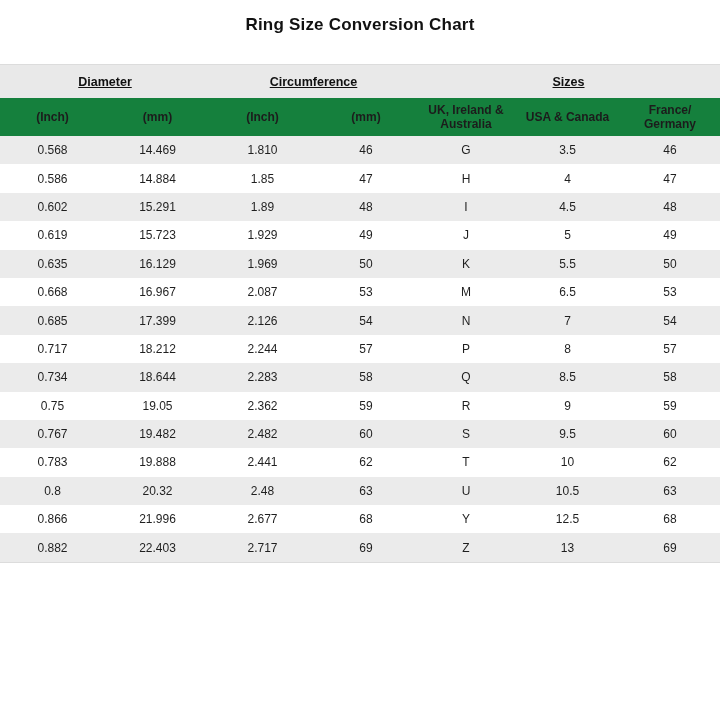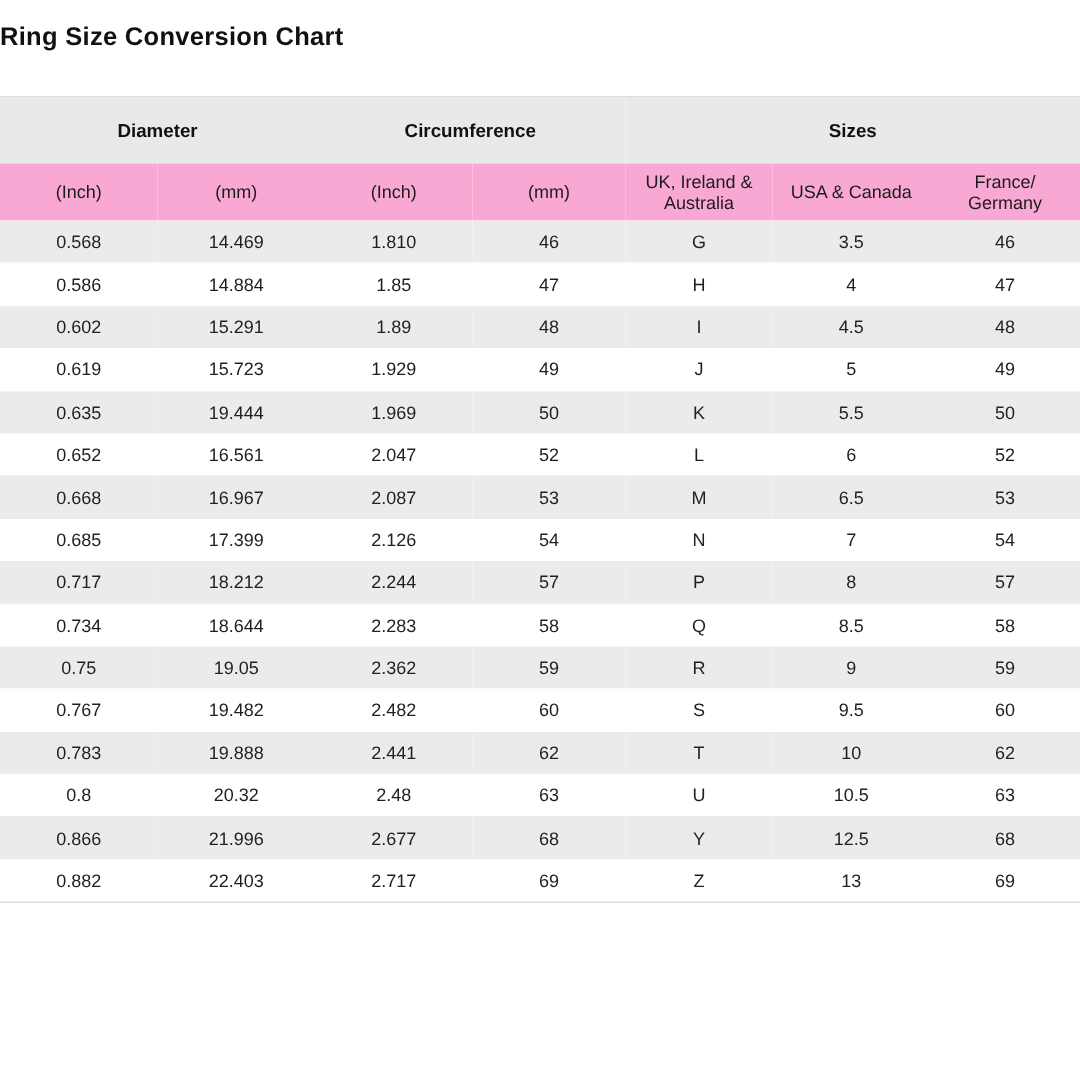--- a/index.html
+++ b/index.html
@@ -7,49 +7,51 @@
     padding: 0;
     background: #ffffff;
     width: 720px;
     height: 720px;
     overflow: hidden;
     font-family: "Liberation Sans", sans-serif;
     color: #1c1c1c;
   }
   .page-title {
     margin: 14px 0 0 0;
+    text-align: center;
     font-size: 17px;
     line-height: 22px;
     font-weight: bold;
     color: #111111;
     letter-spacing: 0.2px;
   }
   table.ring-table {
     width: 720px;
     border-collapse: collapse;
     table-layout: fixed;
     margin-top: 28px;
     border-top: 1px solid var(--border-color, #dcdcdc);
     border-bottom: 1px solid var(--border-color, #dcdcdc);
   }
   tr.group-header th {
     background: var(--band-bg, #e9e9e9);
-    height: 44px;
+    height: 33px;
     font-size: 12.5px;
     font-weight: bold;
     color: #111111;
     text-align: center;
     vertical-align: middle;
     padding: 0;
+    text-decoration: underline;
   }
   tr.col-header th {
-    background: #f9a8d4;
+    background: #15803d;
     height: 38px;
     font-size: 12px;
-    font-weight: normal;
+    font-weight: bold;
     color: #1c1c1c;
     text-align: center;
     vertical-align: middle;
     padding: 0 8px;
     line-height: 14px;
   }
   tbody td {
     height: 28.4px;
     font-size: 12px;
     font-weight: normal;
@@ -128,35 +130,26 @@
         <td>0.619</td>
         <td>15.723</td>
         <td>1.929</td>
         <td>49</td>
         <td>J</td>
         <td>5</td>
         <td>49</td>
       </tr>
       <tr>
         <td>0.635</td>
-        <td>19.444</td>
+        <td>16.129</td>
         <td>1.969</td>
         <td>50</td>
         <td>K</td>
         <td>5.5</td>
         <td>50</td>
-      </tr>
-      <tr>
-        <td>0.652</td>
-        <td>16.561</td>
-        <td>2.047</td>
-        <td>52</td>
-        <td>L</td>
-        <td>6</td>
-        <td>52</td>
       </tr>
       <tr>
         <td>0.668</td>
         <td>16.967</td>
         <td>2.087</td>
         <td>53</td>
         <td>M</td>
         <td>6.5</td>
         <td>53</td>
       </tr>

